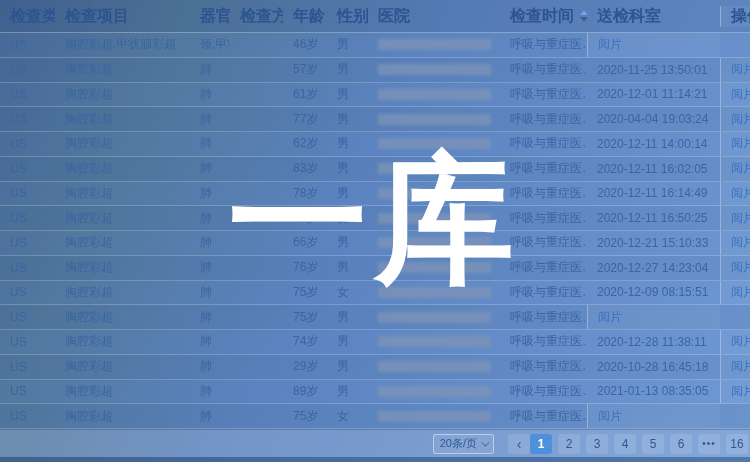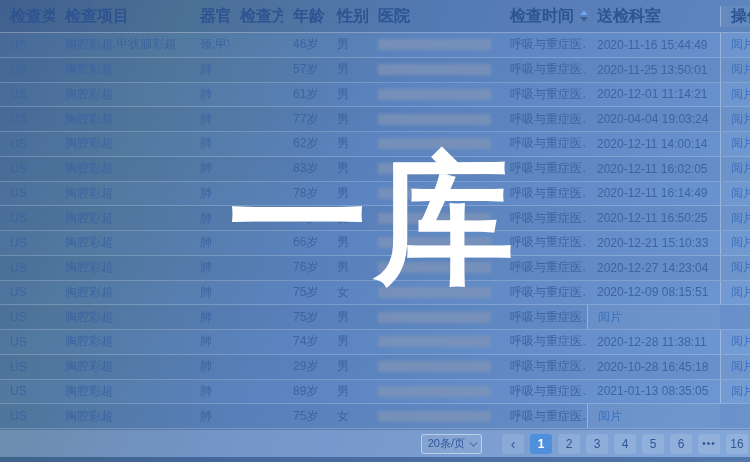--- a/index.html
+++ b/index.html
@@ -94,21 +94,20 @@
   
   .footer {
     position: absolute;
     left: 0; bottom: 5px;
     width: 750px; height: 28px;
     background: rgba(255,255,255,0.15);
     border-top: 1px solid rgba(30, 55, 100, 0.30);
     display: flex;
     align-items: center;
     justify-content: flex-end;
-    gap: 6px;
     padding-right: 2px;
     z-index: 6;
   }
   .bottom-strip {
     position: absolute;
     left: 0; bottom: 0;
     width: 750px; height: 5px;
     background: rgba(18, 42, 82, 0.30);
     z-index: 6;
   }
@@ -191,21 +190,20 @@
       <div class="td">US</div>
       <div class="td">胸腔彩超,甲状腺彩超</div>
       <div class="td">颈,甲状…</div>
       <div class="td"></div>
       <div class="td">46岁</div>
       <div class="td">男</div>
       <div class="td">
             <span class="blur-bar"></span>
           </div>
       <div class="td">呼吸与重症医…</div>
-      <div class="td">2020-11-16 15:44:49</div>
       <div class="td col-action">
             <span class="link">阅片</span>
           </div>
     </div>
         <div class="tr">
       <div class="td">US</div>
       <div class="td">胸腔彩超</div>
       <div class="td">肺</div>
       <div class="td"></div>
       <div class="td">57岁</div>

